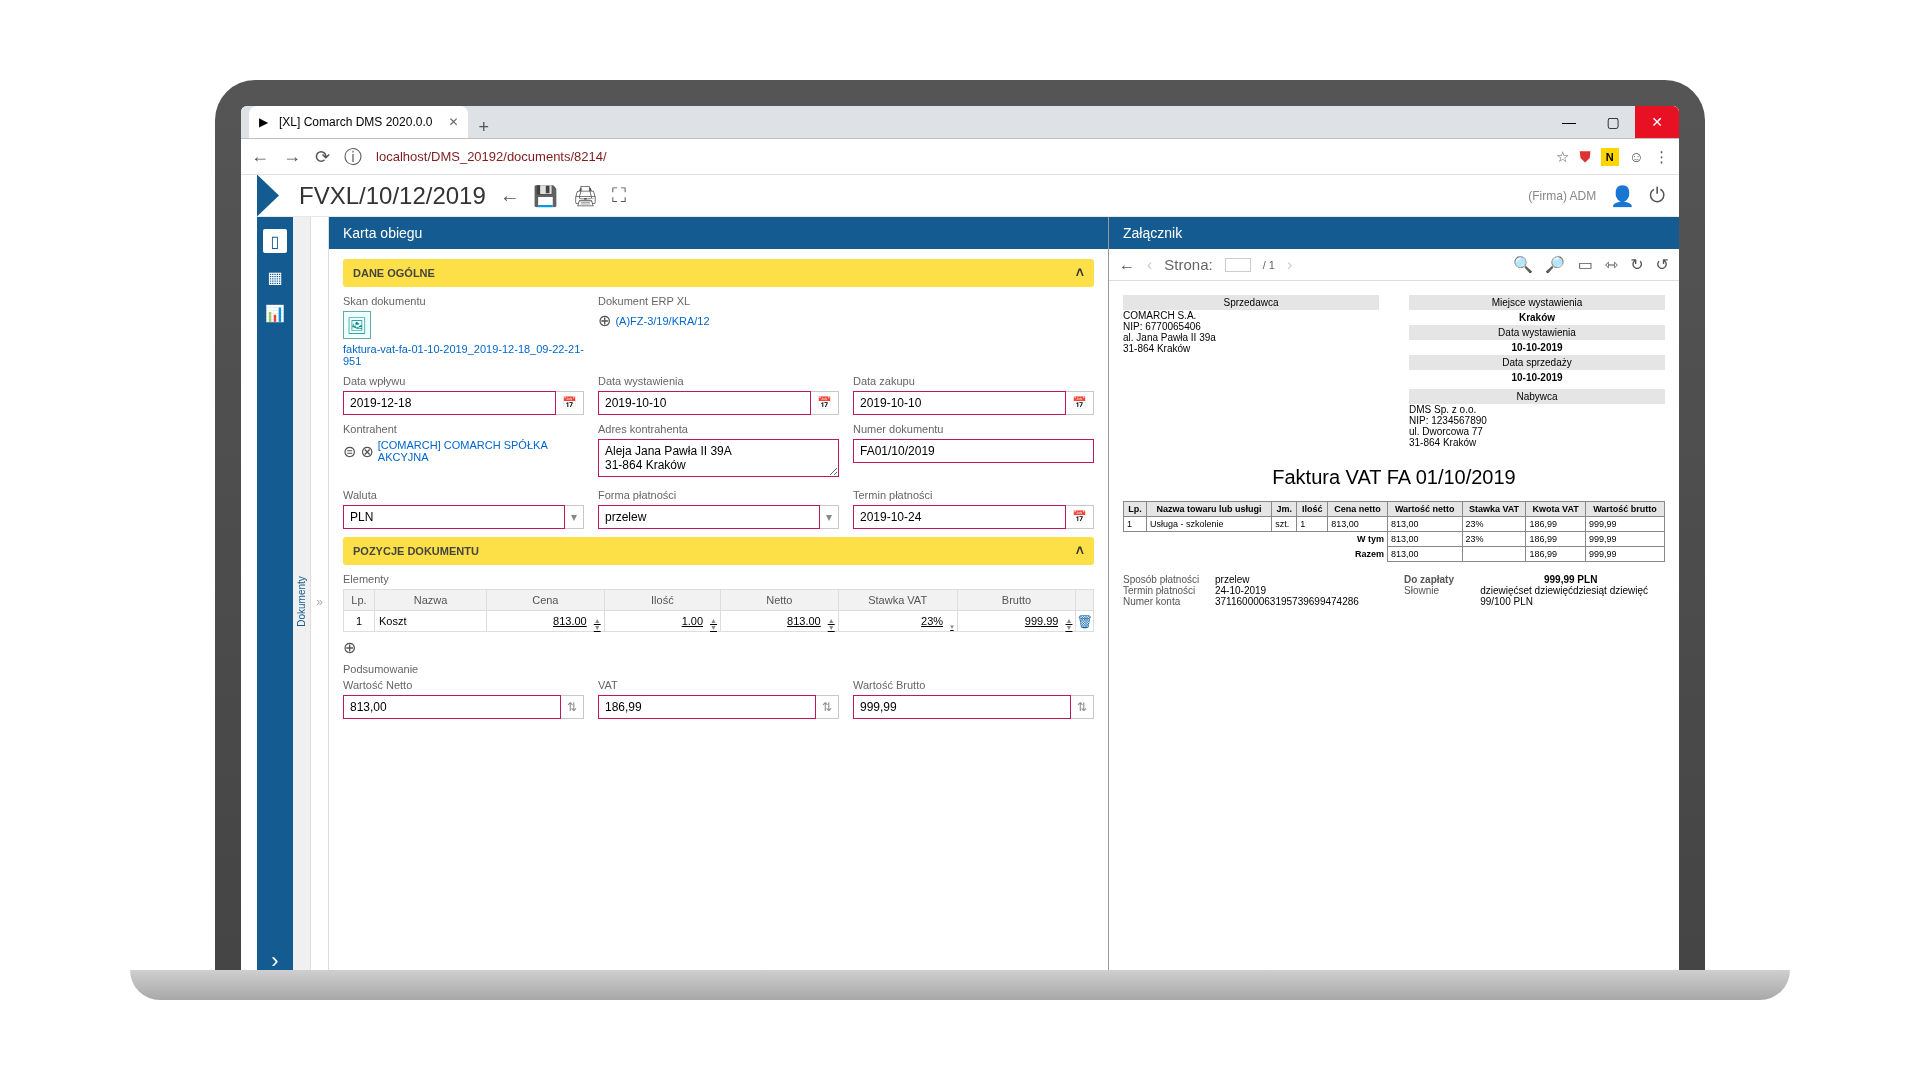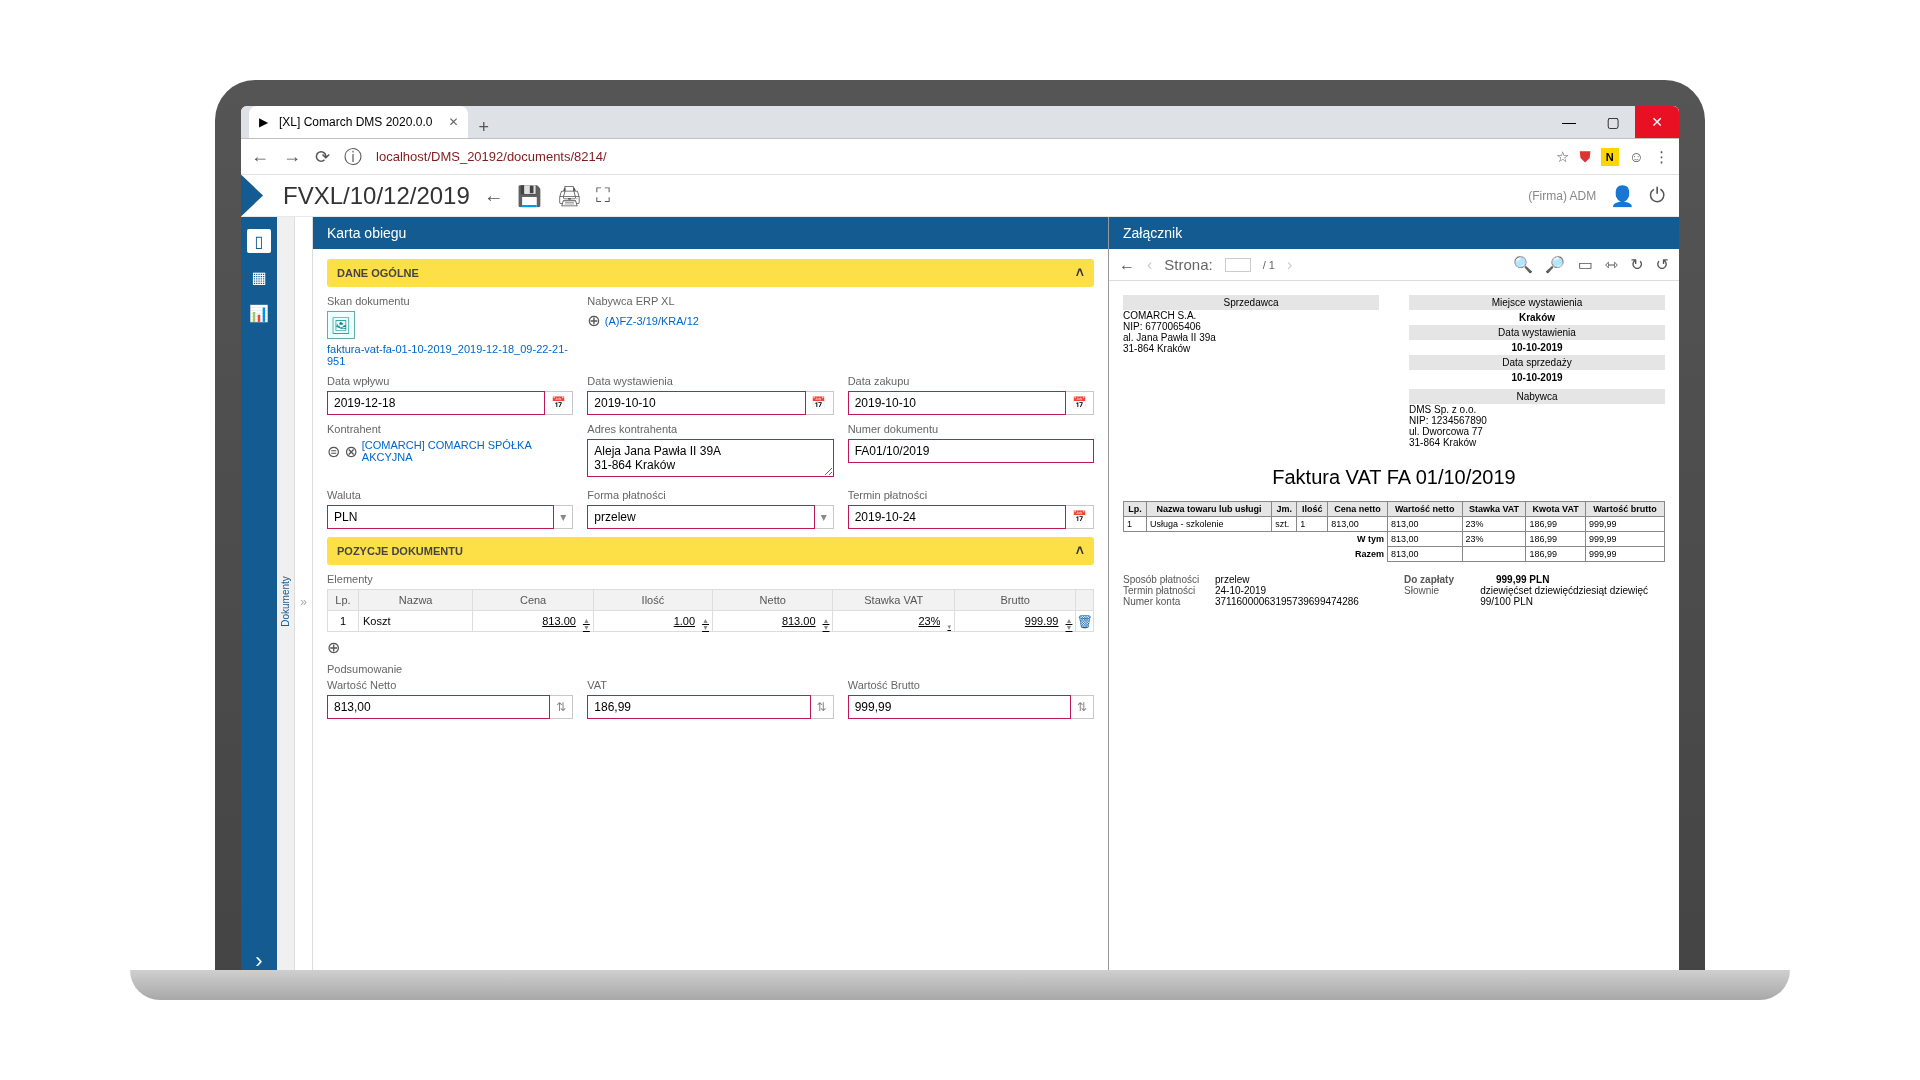--- a/index.html
+++ b/index.html
@@ -14,21 +14,21 @@
 .tab .close { color:#666; margin-left:10px; }
 .new-tab { padding:0 10px; color:#555; font-size:18px;}
 .window-ctrls { margin-left:auto; display:flex; }
 .window-ctrls span { width:44px; height:33px; display:flex; align-items:center; justify-content:center; font-size:14px; }
 .window-ctrls .wc-close{ background:#e81123; color:#fff;}
 .addr-bar { height:36px; background:#fff; display:flex; align-items:center; padding:0 10px; gap:14px; border-bottom:1px solid #e0e0e0;}
 .addr-bar .nav-btn { color:#555; font-size:18px; }
 .addr-bar .url { color:#7f1d1d; font-size:13px; flex:1; }
 .addr-bar .right-icons { display:flex; gap:10px; align-items:center; color:#555; font-size:15px;}
 .right-icons .n-badge { background:#ffd500; color:#000; font-weight:bold; width:18px; height:18px; font-size:11px; display:flex;align-items:center;justify-content:center;}
-.app { flex:1; display:flex; flex-direction:column; overflow:hidden;}
+.app { flex:1; display:flex; flex-direction:column; overflow:hidden;padding-left:16px;}
 .app-header { height:42px; display:flex; align-items:center; padding:0 14px 0 0; gap:14px; border-bottom:1px solid #e8e8e8;}
 .app-header .triangle { width:22px; height:42px; background:#135b91; clip-path: polygon(0 0, 100% 50%, 0 100%); }
 .app-header .doc-title { font-size:24px; color:#333; font-weight:300; margin-left:6px;}
 .app-header .hicon { color:#555; font-size:20px; }
 .app-header .spacer{flex:1;}
 .app-header .user-info{ color:#888; font-size:12px;}
 .app-body { flex:1; display:flex; overflow:hidden;}
 .sidebar { width:36px; background:#135b91; display:flex; flex-direction:column; align-items:center; padding-top:6px; position:relative;}
 .sidebar .sicon { width:24px; height:24px; margin:6px 0; color:#fff; display:flex; align-items:center; justify-content:center; font-size:16px;}
 .sidebar .sicon.active { background:#fff; color:#135b91; border-radius:2px;}
@@ -149,21 +149,21 @@
          <span class="caret">˄</span>
        </div>
 
        <div class="row3">
          <div>
            <span class="lbl">Skan dokumentu</span>
            <div class="scan-thumb">🖼</div>
            <a class="textlink">faktura-vat-fa-01-10-2019_2019-12-18_09-22-21-951</a>
          </div>
          <div>
-           <span class="lbl">Nabywca ERP XL</span>
+           <span class="lbl">Dokument ERP XL</span>
            <div style="display:flex;gap:4px;align-items:center;">
              <span style="color:#555;">⊕</span>
              <a class="textlink">(A)FZ-3/19/KRA/12</a>
            </div>
          </div>
          <div></div>
        </div>
 
        <div class="row3">
          <div>
@@ -412,21 +412,21 @@
             <div style="display:flex;">
                       <span class="pk">Termin płatności</span>
                       <span>24-10-2019</span>
                     </div>
             <div style="display:flex;">
                       <span class="pk">Numer konta</span>
                       <span>37116000063195739699474286</span>
                     </div>
           </div>
           <div style="flex:1;">
-            <div style="display:flex;">
+            <div style="display:flex;gap:48px;">
                       <span class="pk" style="font-weight:bold;">Do zapłaty</span>
                       <span style="font-weight:bold;">999,99 PLN</span>
                     </div>
             <div style="display:flex;">
                       <span class="pk">Słownie</span>
                       <span>dziewięćset dziewięćdziesiąt dziewięć 99/100 PLN</span>
                     </div>
           </div>
         </div>
 

